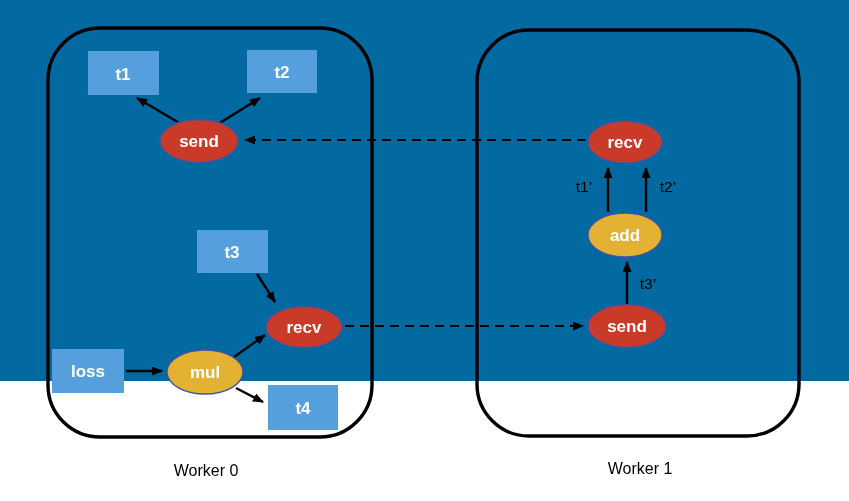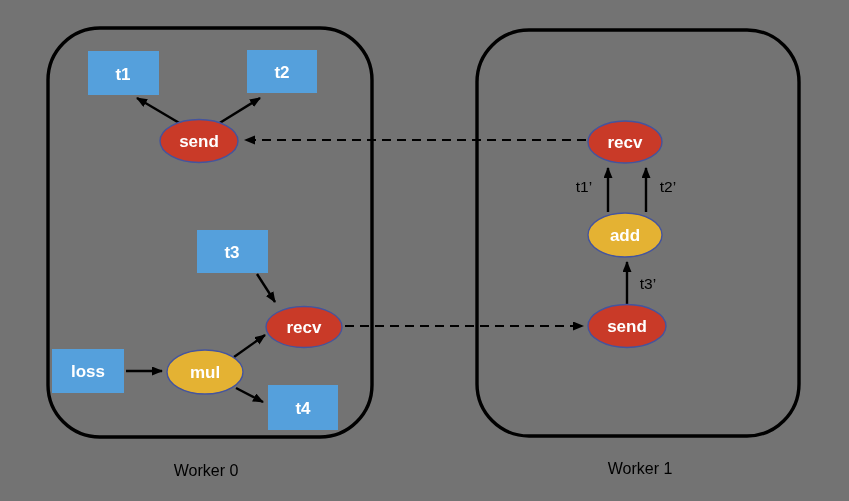--- a/index.html
+++ b/index.html
@@ -4,21 +4,21 @@
 <style>
   html, body {
     margin: 0;
     padding: 0;
     background: #ffffff;
     width: 849px;
     height: 501px;
     overflow: hidden;
     font-family: "Liberation Sans", sans-serif;
   }
-  .stage { position: relative; width: 849px; height: 501px; background: #737373; }
+  .stage { position: relative; width: 849px; height: 381px; background: #0369a1; }
   svg { display: block; }
   .worker-box {
     fill: none;
     stroke: #000000;
     stroke-width: 3.4;
   }
   .edge {
     stroke: #000000;
     stroke-width: 2.4;
     fill: none;

